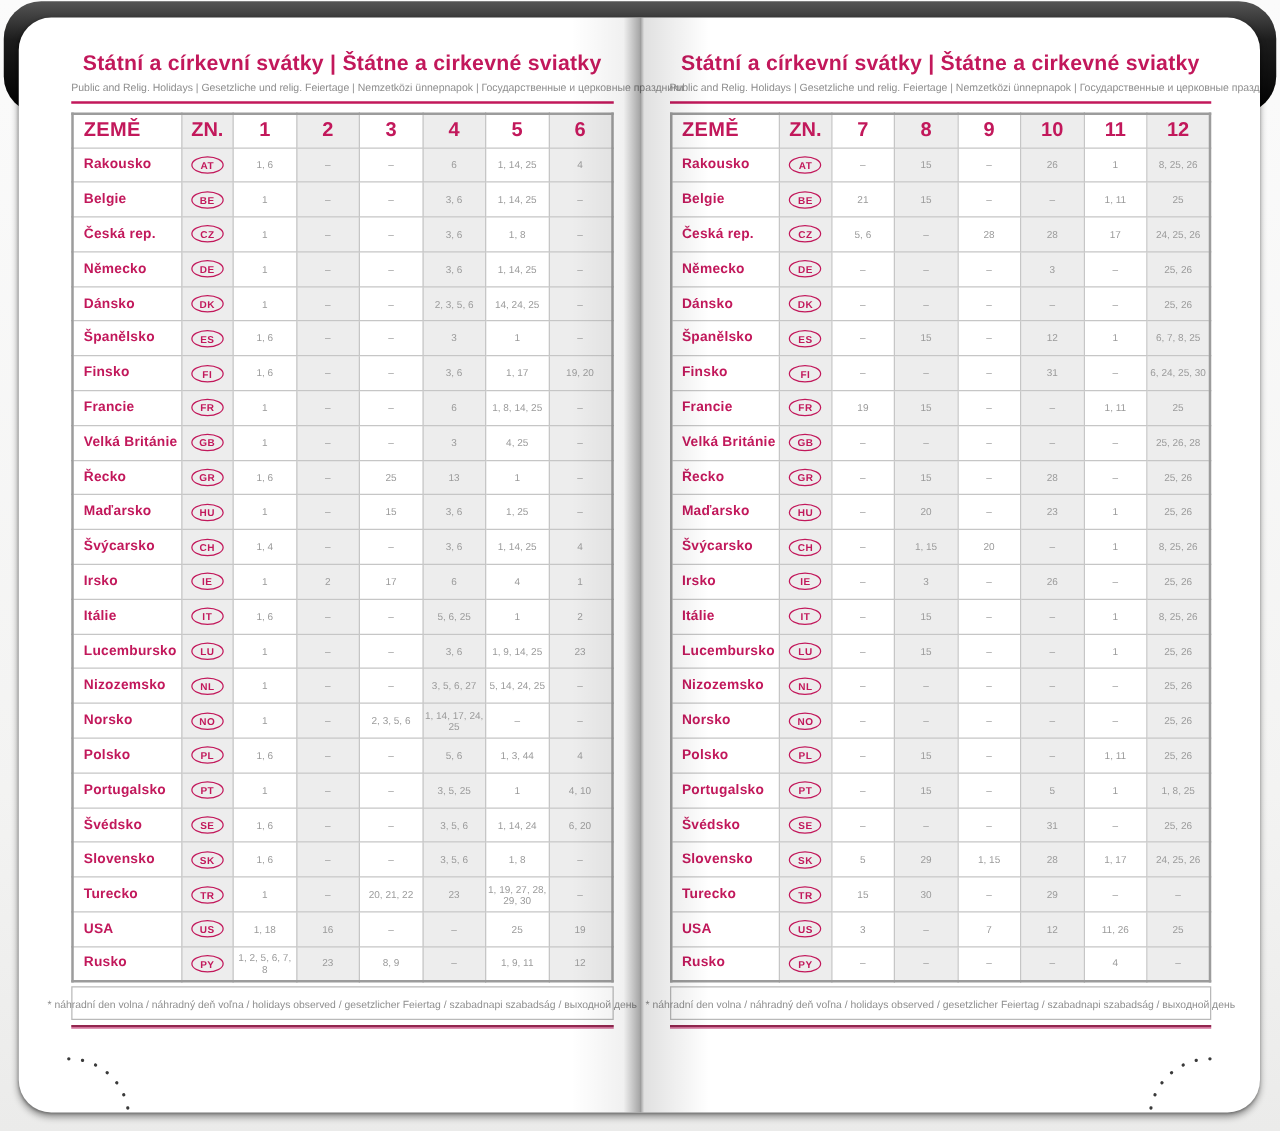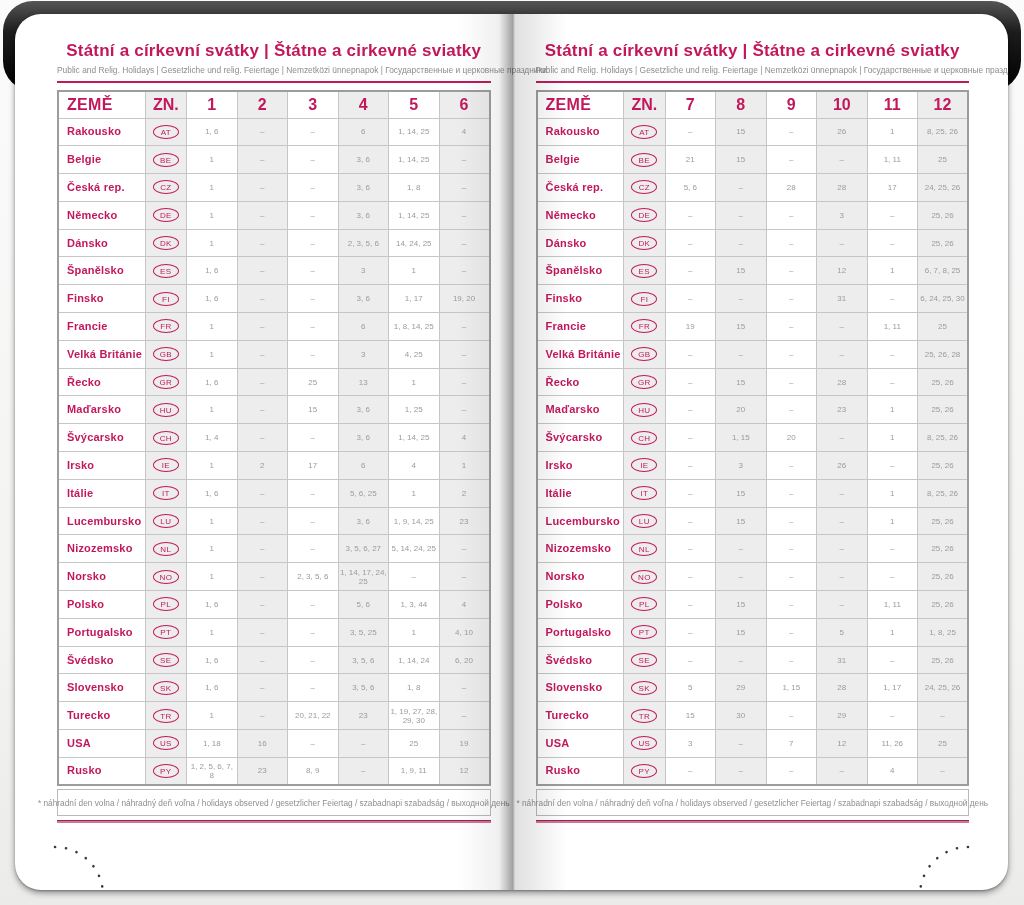--- a/index.html
+++ b/index.html
@@ -26,21 +26,21 @@
           border:2px solid #9c9c9c; }
   th, td { border:1px solid #c6c6c6; box-sizing:border-box; }
   thead th { color:var(--accent); font-size:16px; height:27px; text-align:center; font-weight:bold; }
   thead th.country-h { text-align:left; padding-left:8px; font-size:16px; letter-spacing:.3px; }
   col.c-country { width:20.2%; } col.c-code { width:9.6%; }
   td { height:27.8px; text-align:center; color:var(--cellgray); font-size:8px; line-height:9px; padding:1px; }
   td.country { color:var(--accent); font-weight:bold; text-align:left; padding-left:8px;
                font-size:11px; letter-spacing:.2px; white-space:nowrap; }
   .shade { background:var(--shade); }
   .badge { display:inline-block; min-width:16px; padding:1px 4px 0; border:1.5px solid var(--accent);
-           border-radius:50%; color:var(--accent); font-size:8px; font-weight:normal;
+           border-radius:50%; color:var(--accent); font-size:8px; font-weight:bold;
            letter-spacing:.4px; line-height:11px; }
   .footnote-box { margin-top:3px; border:1px solid #b9b9b9; height:25px; display:flex;
                   align-items:center; justify-content:center; color:#8f8f8f; font-size:8.3px;
                   white-space:nowrap; }
   .bottom-rule { margin-top:4px; height:3px;
                  background:linear-gradient(180deg,#93274f 0%,#93274f 45%,#d2739b 45%,#d2739b 100%); }
   .perf { position:absolute; pointer-events:none; }
   .perf.pl { left:-12px; top:825px; }
   .perf.pr { right:-12px; top:825px; }
 </style>

